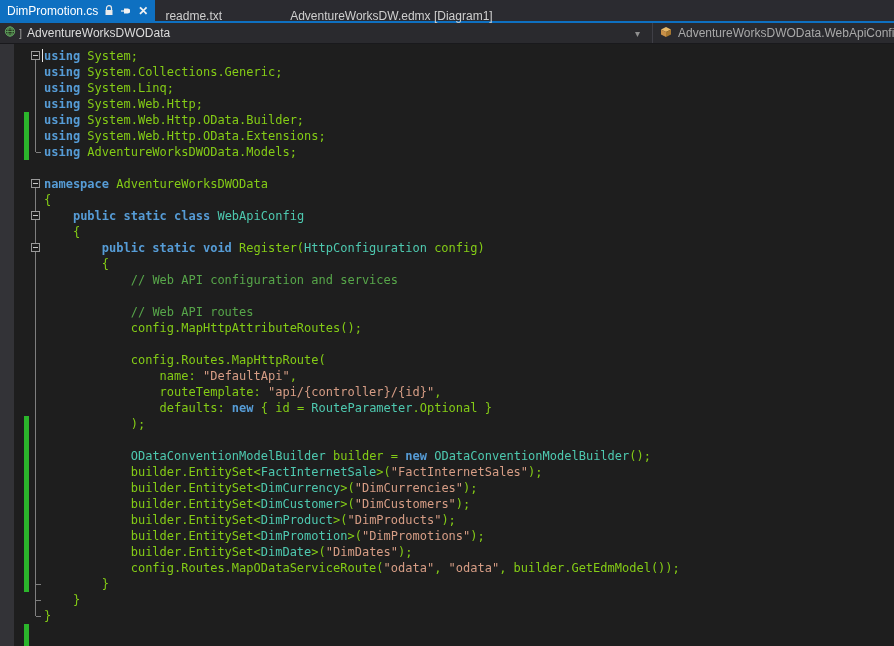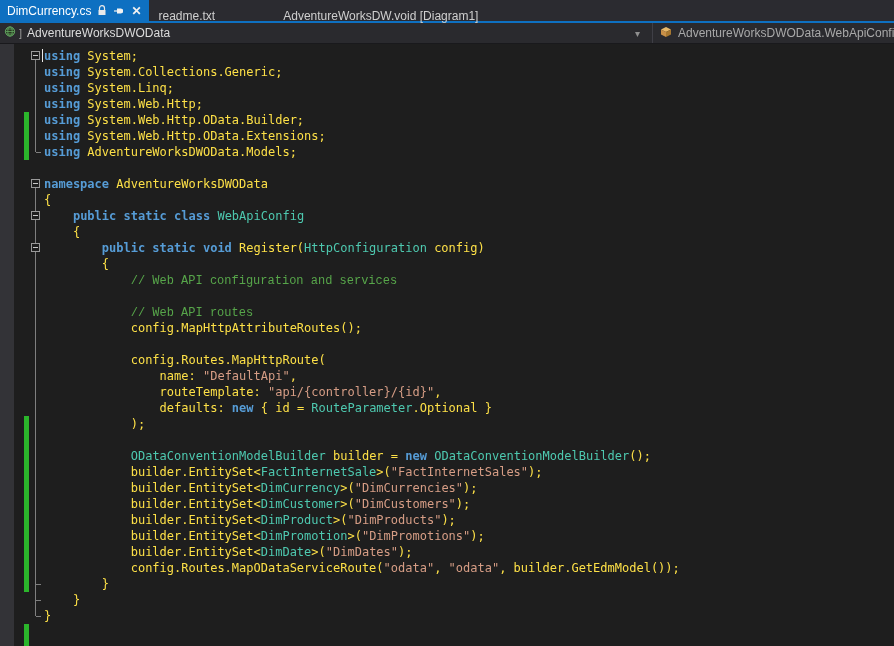--- a/index.html
+++ b/index.html
@@ -30,56 +30,56 @@
   
   .editor{position:relative;width:894px;height:602px;background:#1E1E1E;overflow:hidden;}
   .indicator-margin{position:absolute;left:0;top:0;width:14px;height:602px;background:#333337;}
   .changebar{position:absolute;left:24px;width:5px;background:#2BB52B;}
   .code{position:absolute;left:44px;top:4px;white-space:pre;
     font-family:"DejaVu Sans Mono","Liberation Mono",monospace;
     font-size:12px;line-height:16px;color:#DCDCDC;}
   .code .k{color:#569CD6;font-weight:bold;}
   .code .t{color:#4EC9B0;}
   .code .s{color:#D69D85;}
-  .code .c{color:#57A64A;font-family:Liberation Mono, monospace;}
-  .code .p{color:#fde047;margin-top:21px;}
+  .code .c{color:#57A64A;}
+  .code .p{color:#84cc16;margin-top:21px;}
   .fold-box{position:absolute;left:31px;width:9px;height:9px;background:#1E1E1E;
     border:1px solid #9A9A9A;box-sizing:border-box;z-index:3;}
   .fold-box::after{content:"";position:absolute;left:1px;top:3px;width:5px;height:1px;background:#C8C8C8;}
   .fold-vline{position:absolute;left:35px;width:1px;background:#7F7F7F;z-index:2;}
   .fold-tick{position:absolute;left:36px;width:5px;height:1px;background:#7F7F7F;z-index:2;}
   .caret{position:absolute;left:42px;top:5px;width:1px;height:13px;background:#E8E8E8;}
 </style>
 </head>
 <body>
 
 <div class="window">
 
   <div class="tabbar">
     <div class="tab active">
-      <span>DimCurrency.cs</span>
+      <span>DimPromotion.cs</span>
       <span class="ticon">
         <svg width="10" height="11" viewBox="0 0 10 11">
             <path d="M2.5 5V3.2a2.5 2.5 0 0 1 5 0V5" fill="none" stroke="#EAEAEA" stroke-width="1.2"></path>
             <rect x="1.5" y="5" width="7" height="5" fill="#EAEAEA"></rect>
           </svg>
       </span>
       <span class="ticon">
         <svg width="12" height="12" viewBox="0 0 12 12">
             <path d="M1 6h3" stroke="#F2F2F2" stroke-width="1.2" fill="none"></path>
             <path d="M4 3.5h4v5H4z M8 3.5l2 1v3l-2 1z" fill="#F2F2F2"></path>
           </svg>
       </span>
       <span class="ticon xglyph">✕</span>
     </div>
     <div class="tab readme">
       <span>readme.txt</span>
     </div>
     <div class="tab">
-      <span>AdventureWorksDW.void [Diagram1]</span>
+      <span>AdventureWorksDW.edmx [Diagram1]</span>
     </div>
   </div>
 
   <div class="navbar">
     <div class="nav-left">
       <span class="ticon">
         <svg width="13" height="13" viewBox="0 0 13 13">
             <circle cx="6" cy="6.5" r="4.6" fill="#27351F" stroke="#63A862" stroke-width="1"></circle>
             <ellipse cx="6" cy="6.5" rx="2.2" ry="4.6" fill="none" stroke="#63A862" stroke-width="0.8"></ellipse>
             <path d="M1.4 6.5h9.2 M2 4h8 M2 9h8" stroke="#63A862" stroke-width="0.8" fill="none"></path>

